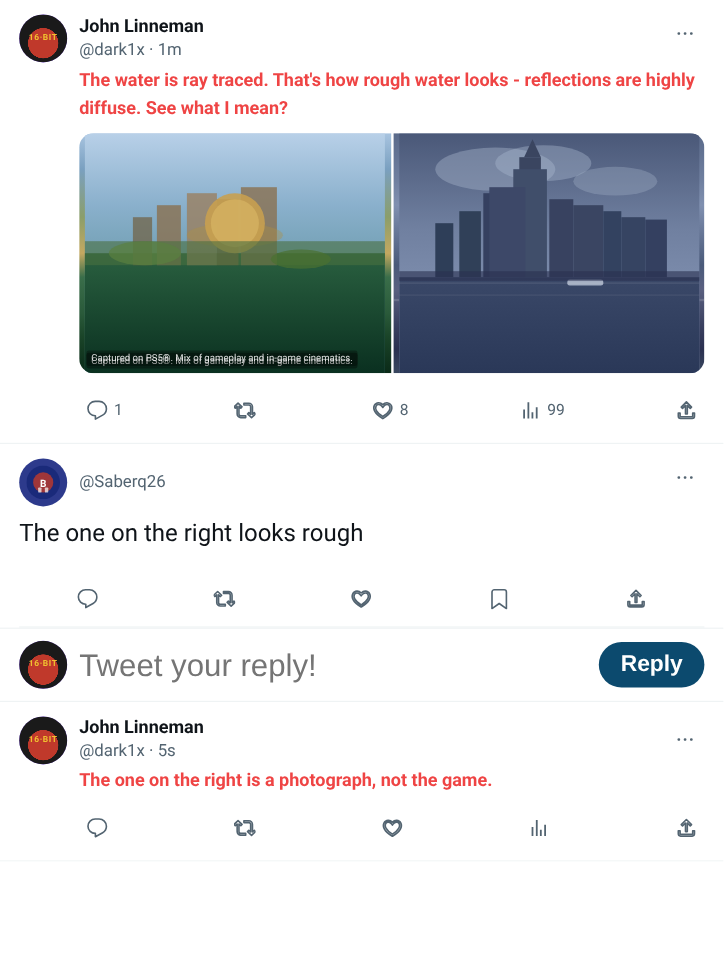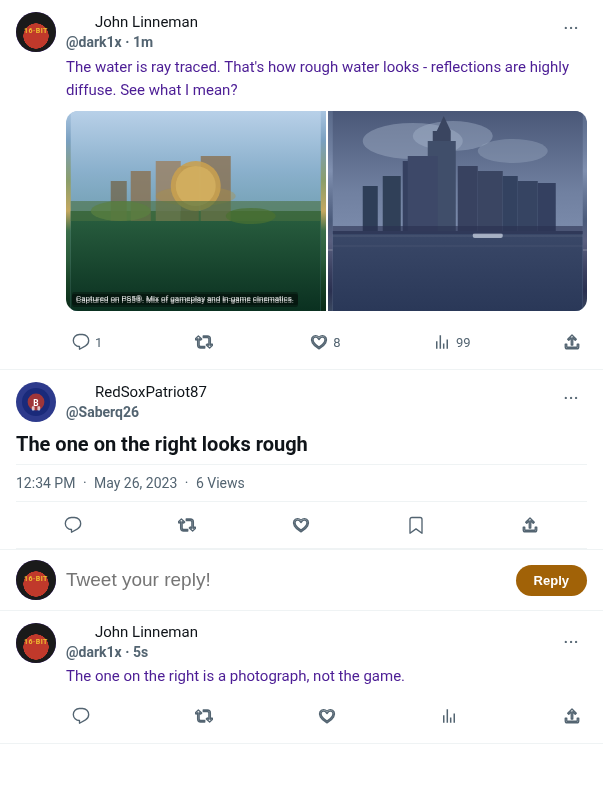--- a/index.html
+++ b/index.html
@@ -83,30 +83,28 @@
       font-size: 18px;
     }
 
     .user-info {
       display: flex;
       flex-direction: column;
       line-height: 1.3;
     }
 
     .user-name {
-      font-weight: 400;
+      font-weight: 700;
       font-size: 15px;
       color: #0f1419;
-      margin-left: 29px;
     }
 
     .user-handle {
       font-size: 14px;
       color: #536471;
-      font-weight: bold;
     }
 
     .more-options {
       color: #536471;
       font-size: 20px;
       cursor: pointer;
       padding: 4px;
       border-radius: 50%;
       width: 32px;
       height: 32px;
@@ -116,22 +114,23 @@
     }
 
     .tweet-body {
       padding-left: 50px;
       margin-top: 2px;
     }
 
     .tweet-text {
       font-size: 15px;
       line-height: 1.5;
-      color: #4c1d95;
+      color: #ef4444;
       margin-bottom: 10px;
+      font-weight: bold;
     }
 
     .tweet-images {
       display: grid;
       grid-template-columns: 1fr 1fr;
       gap: 2px;
       border-radius: 12px;
       overflow: hidden;
       margin-bottom: 12px;
     }
@@ -252,22 +251,22 @@
     }
 
     .main-tweet-body {
       margin-top: 6px;
     }
 
     .main-tweet-text {
       font-size: 20px;
       line-height: 1.4;
       color: #0f1419;
-      margin-bottom: 6px;
-      font-weight: 700;
+      margin-bottom: 18px;
+      font-weight: 400;
     }
 
     .main-tweet-meta {
       font-size: 14px;
       color: #536471;
       padding: 10px 0;
       border-bottom: 1px solid #eff3f4;
       border-top: 1px solid #eff3f4;
       margin-top: 4px;
     }
@@ -291,33 +290,33 @@
       align-items: center;
       padding: 10px 16px;
       border-bottom: 1px solid #eff3f4;
       gap: 10px;
     }
 
     .reply-input {
       flex: 1;
       border: none;
       outline: none;
-      font-size: 19px;
+      font-size: 26px;
       color: #536471;
       background: transparent;
       cursor: pointer;
     }
 
     .reply-button {
-      background: #a16207;
+      background: #0c4a6e;
       color: white;
       border: none;
       border-radius: 20px;
       padding: 8px 18px;
-      font-size: 13px;
+      font-size: 19px;
       font-weight: 700;
       cursor: pointer;
       white-space: nowrap;
     }
 
     
     .bottom-tweet {
       padding: 12px 16px;
       border-bottom: 1px solid #eff3f4;
     }
@@ -507,38 +506,30 @@
           <circle cx="20" cy="20" r="20" fill="#1a2a7a"></circle>
 
           <circle cx="20" cy="20" r="12" fill="#c0392b" opacity="0.8"></circle>
           <text x="20" y="25" text-anchor="middle" font-size="12" font-weight="bold" fill="white">B</text>
 
           <rect x="14" y="26" width="4" height="6" rx="1" fill="white" opacity="0.7"></rect>
           <rect x="22" y="26" width="4" height="6" rx="1" fill="white" opacity="0.7"></rect>
         </svg>
       </div>
       <div class="user-info">
-        <span class="user-name">RedSoxPatriot87</span>
         <span class="user-handle">@Saberq26</span>
       </div>
     </div>
     <div class="more-options">···</div>
   </div>
 
   <div class="main-tweet-body">
     <div class="main-tweet-text">The one on the right looks rough</div>
   </div>
 
-  <div class="main-tweet-meta">
-    <span>12:34 PM</span>
-    <span>·</span>
-    <span>May 26, 2023</span>
-    <span>·</span>
-    <span>6 Views</span>
-  </div>
 
   <div class="main-tweet-actions">
     <div class="action-item">
       <span class="action-icon">
         <svg class="icon-svg" viewBox="0 0 24 24">
             <path d="M1.751 10c0-4.42 3.584-8 8.005-8h4.366c4.49 0 8.129 3.64 8.129 8.13 0 2.96-1.607 5.68-4.196 7.11l-8.054 4.46v-3.69h-.067c-4.49.1-8.183-3.51-8.183-8.01z"></path>
           </svg>
       </span>
     </div>
     <div class="action-item">

